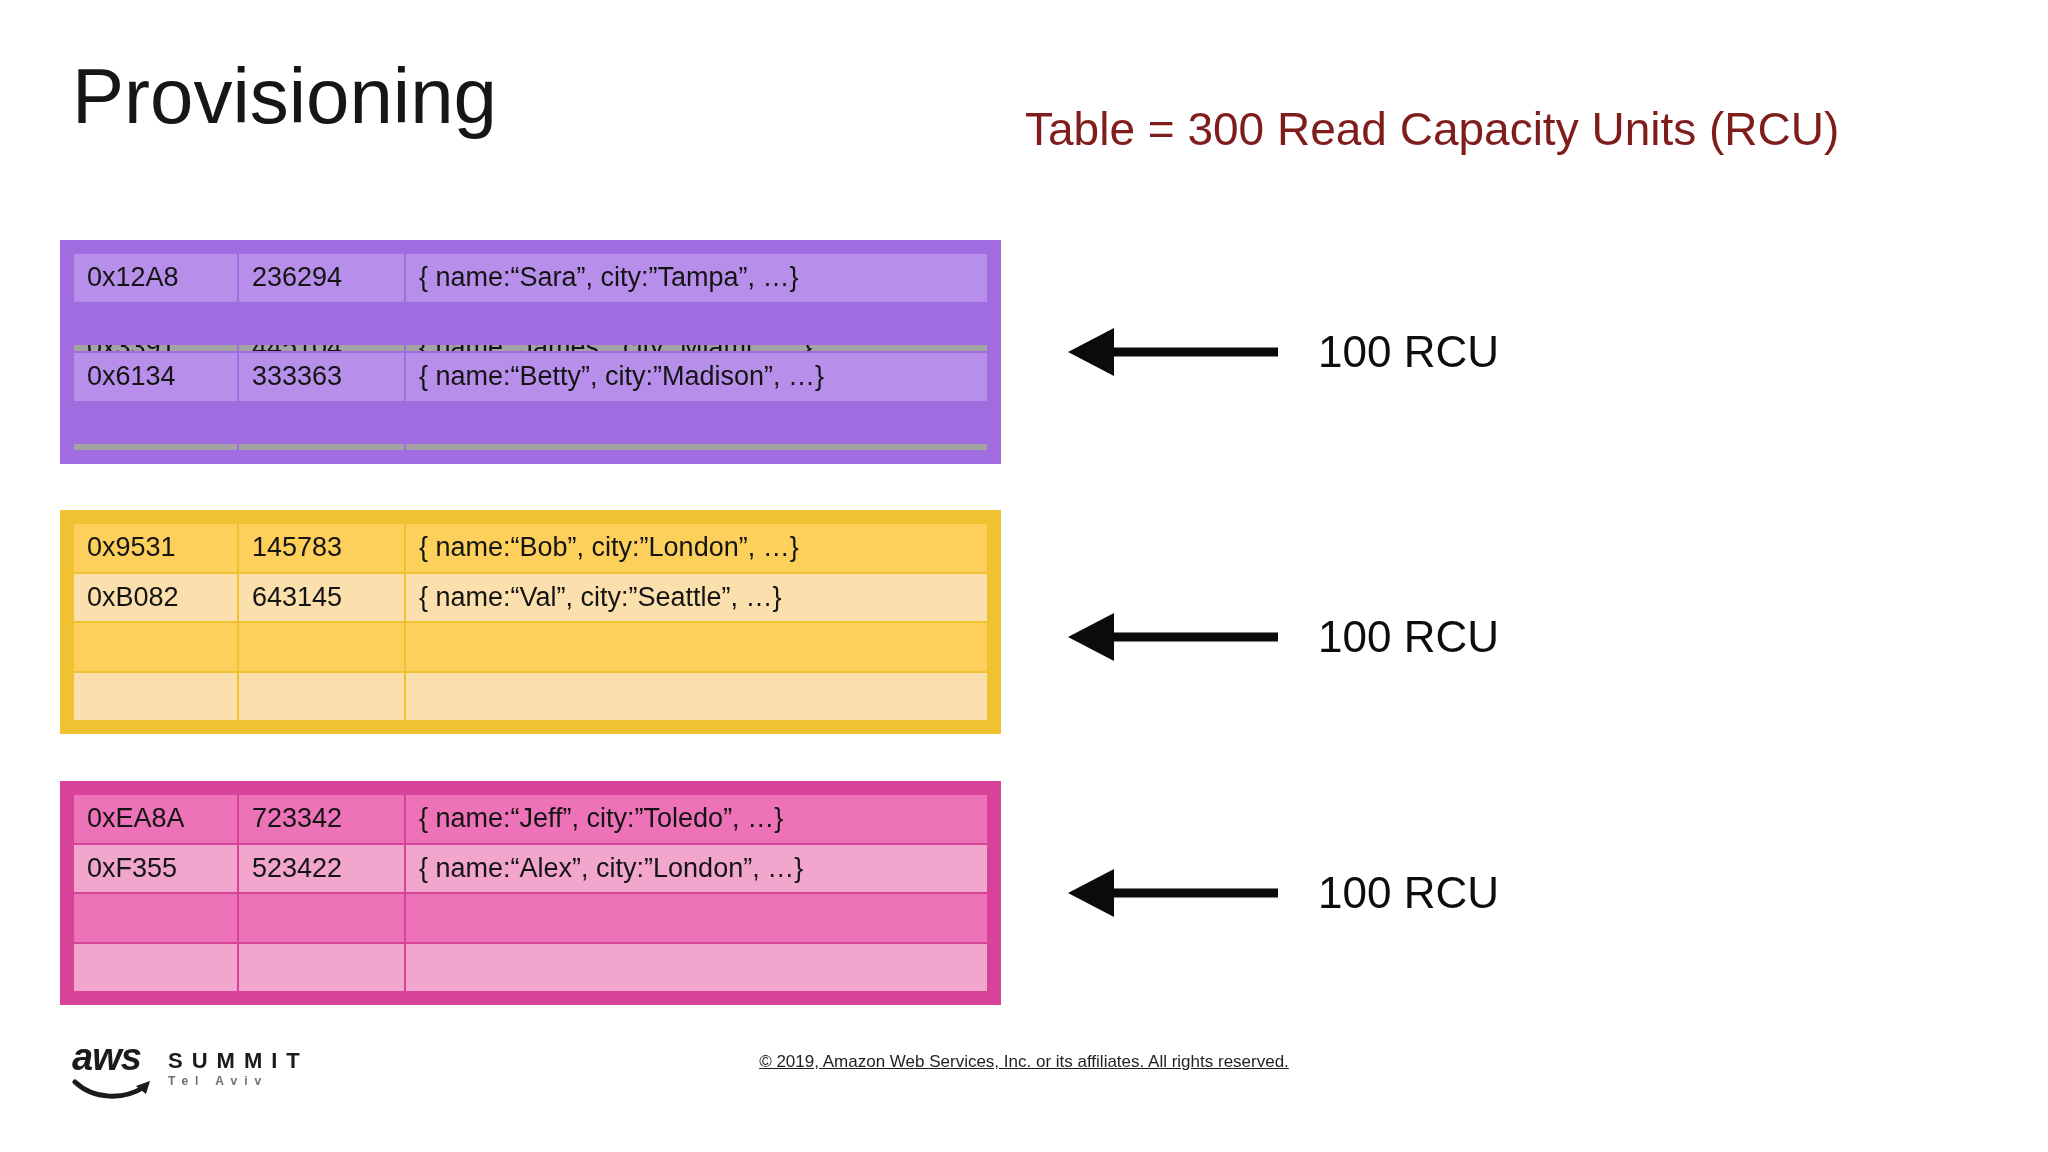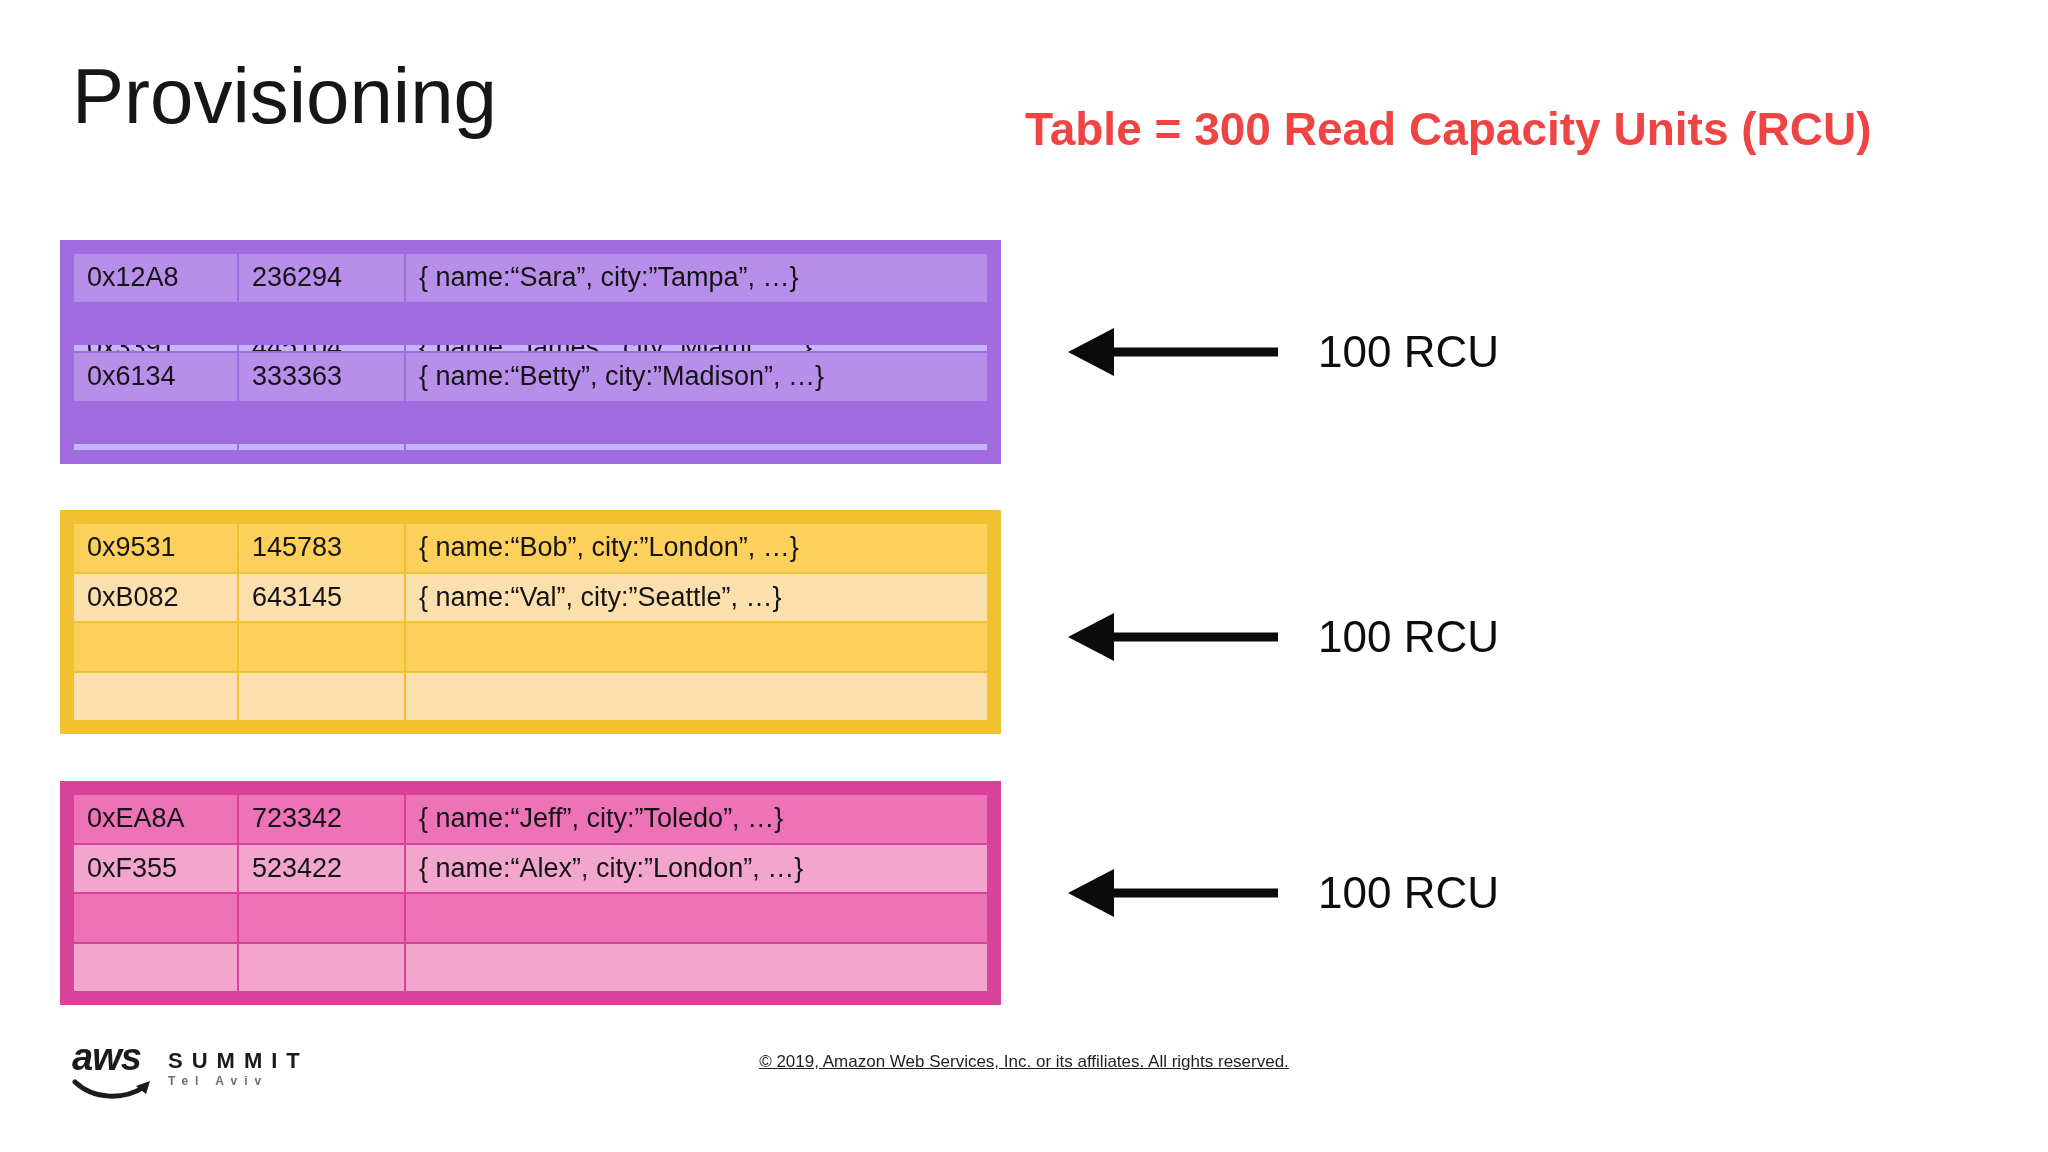--- a/index.html
+++ b/index.html
@@ -12,21 +12,21 @@
   }
   .slide{position:absolute;inset:0;}
 
   .title{
     position:absolute;left:72px;top:52px;
     font-size:78px;font-weight:300;color:#161616;
     letter-spacing:0px;line-height:1.15;text-align:right;
   }
   .heading-right{
     position:absolute;left:1025px;top:102px;
-    font-size:46px;font-weight:700;color:#ef4444;
+    font-size:46px;font-weight:400;color:#7f1d1d;
     white-space:nowrap;
     text-align:right;
   }
 
   
   .ptable{
     position:absolute;left:60px;width:941px;height:224px;
     box-sizing:border-box;
     display:grid;
     grid-template-columns:163px 165px 1fr;
@@ -35,21 +35,21 @@
   }
   .ptable .cell{
     display:flex;align-items:center;
     padding-left:13px;
     font-size:27px;color:#141414;
     white-space:nowrap;overflow:hidden;
   }
   .t0{top:240px;background:#a06cdf;}
   .t1{top:510px;background:#f0c232;}
   .t2{top:781px;background:#d64398;}
-  .t0 .dark{background:#b78feb;} .t0 .light{background:#c4b5fd;margin-top:41px;}
+  .t0 .dark{background:#b78feb;} .t0 .light{background:#a3a3a3;margin-top:41px;}
   .t1 .dark{background:#fcd05a;} .t1 .light{background:#fbdfad;}
   .t2 .dark{background:#ee72b8;} .t2 .light{background:#f2a6cd;}
 
   
   .arrow-row{
     position:absolute;left:1066px;height:60px;
     display:flex;align-items:center;
   }
   .a0{top:322px;} .a1{top:607px;} .a2{top:863px;}
   .arrow-row svg{display:block;}

